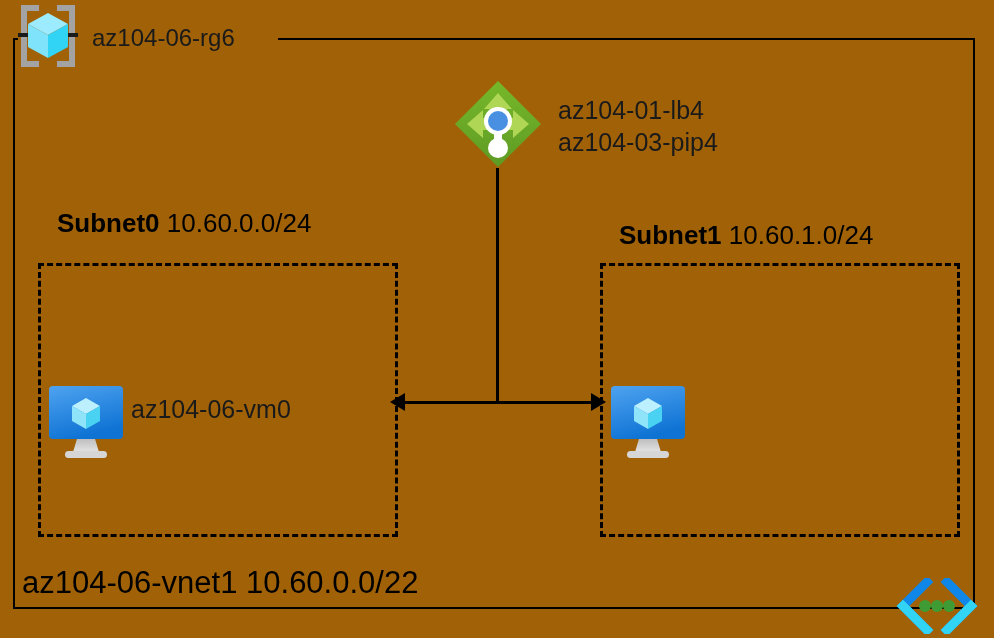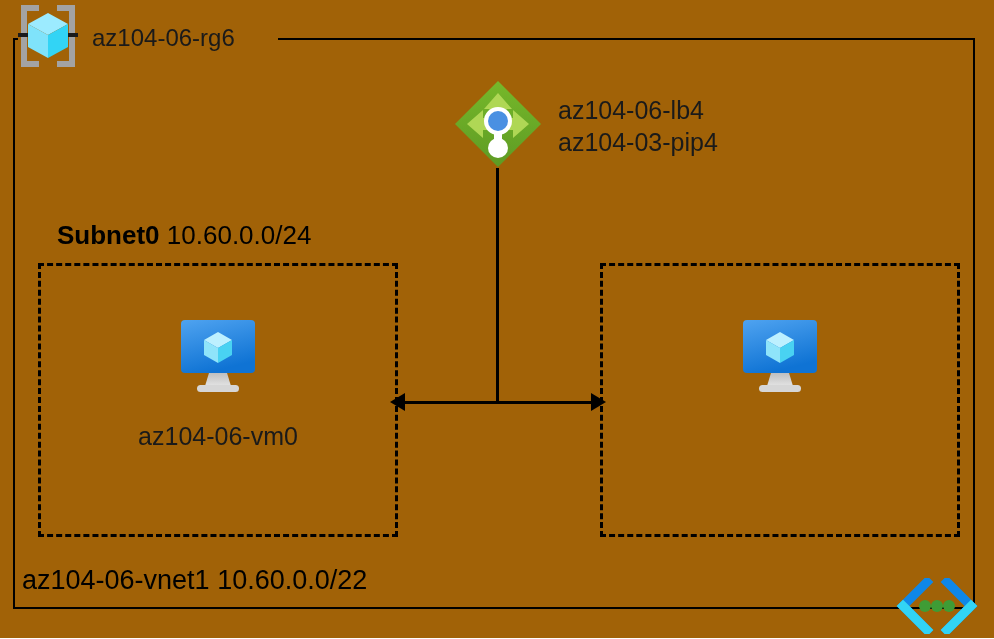--- a/index.html
+++ b/index.html
@@ -78,30 +78,30 @@
 
   
   .subnet-caption {
     position: absolute;
     font-size: 26px;
     color: #000000;
     white-space: nowrap;
   }
   .subnet-caption .name { font-weight: bold; }
   .subnet-caption .cidr { font-weight: normal; }
-  #subnet0-caption { left: 57px;  top: 220px; }
+  #subnet0-caption { left: 57px;  top: 208px; }
   #subnet1-caption { left: 619px; top: 220px; }
 
   
   .subnet-box {
     position: absolute;
     border: 3px dashed #000000;
     box-sizing: border-box;
     display: flex;
-    flex-direction: column;
+    flex-direction: row;
     align-items: center;
   }
   #subnet0-box { left: 38px;  top: 263px; width: 360px; height: 274px; }
   #subnet1-box { left: 600px; top: 263px; width: 360px; height: 274px; }
 
   .vm-icon-wrap { margin-top: 50px; }
   .vm-labels {
     margin-top: 18px;
     text-align: center;
     line-height: 1.3;
@@ -111,21 +111,21 @@
     font-size: 25px;
     color: #1a1a1a;
     white-space: nowrap;
   }
 
   
   #vnet-footer-label {
     position: absolute;
     left: 22px;
     top: 565px;
-    font-size: 27px;
+    font-size: 31px;
     color: #000000;
     white-space: nowrap;
   }
   #vnet-icon-wrap {
     position: absolute;
     left: 893px;
     top: 578px;
   }
 </style>
 </head>
@@ -173,35 +173,38 @@
         <polygon points="15,46 31,32 31,40 46,40 46,52 31,52 31,60" fill="#AFD755"></polygon>
         <polygon points="77,46 61,32 61,40 46,40 46,52 61,52 61,60" fill="#AFD755"></polygon>
 
         <path d="M46 29 a14 14 0 0 1 0 28 a14 14 0 0 1 0 -28 Z" fill="#FFFFFF"></path>
         <rect x="42" y="50" width="8" height="16" fill="#FFFFFF"></rect>
         <circle cx="46" cy="70" r="10" fill="#FFFFFF"></circle>
         <circle cx="46" cy="43" r="10" fill="#4A90E2"></circle>
       </svg>
     </span>
     <span id="lb-labels">
-      <span>az104-06-lb4</span>
+      <span>az104-01-lb4</span>
       <span>az104-03-pip4</span>
     </span>
   </div>
 
   <div class="connector" id="lb-vertical-line"></div>
 
   <div class="connector" id="subnet-link-line"></div>
   <div class="arrow-head" id="arrow-head-left"></div>
   <div class="arrow-head" id="arrow-head-right"></div>
 
   <div class="subnet-caption" id="subnet0-caption">
     <span class="name">Subnet0</span><span>&nbsp;</span><span class="cidr">10.60.0.0/24</span>
   </div>
 
+  <div class="subnet-caption" id="subnet1-caption">
+    <span class="name">Subnet1</span><span>&nbsp;</span><span class="cidr">10.60.1.0/24</span>
+  </div>
 
   <div class="subnet-box" id="subnet0-box">
     <span class="vm-icon-wrap">
       <svg width="90" height="82" viewBox="0 0 90 82">
         <defs>
           <linearGradient id="vmScreen0" x1="0" y1="0" x2="0.35" y2="1">
             <stop offset="0%" stop-color="#4FA3F0"></stop>
             <stop offset="100%" stop-color="#0F73D4"></stop>
           </linearGradient>
           <linearGradient id="vmStand0" x1="0" y1="0" x2="0" y2="1">

